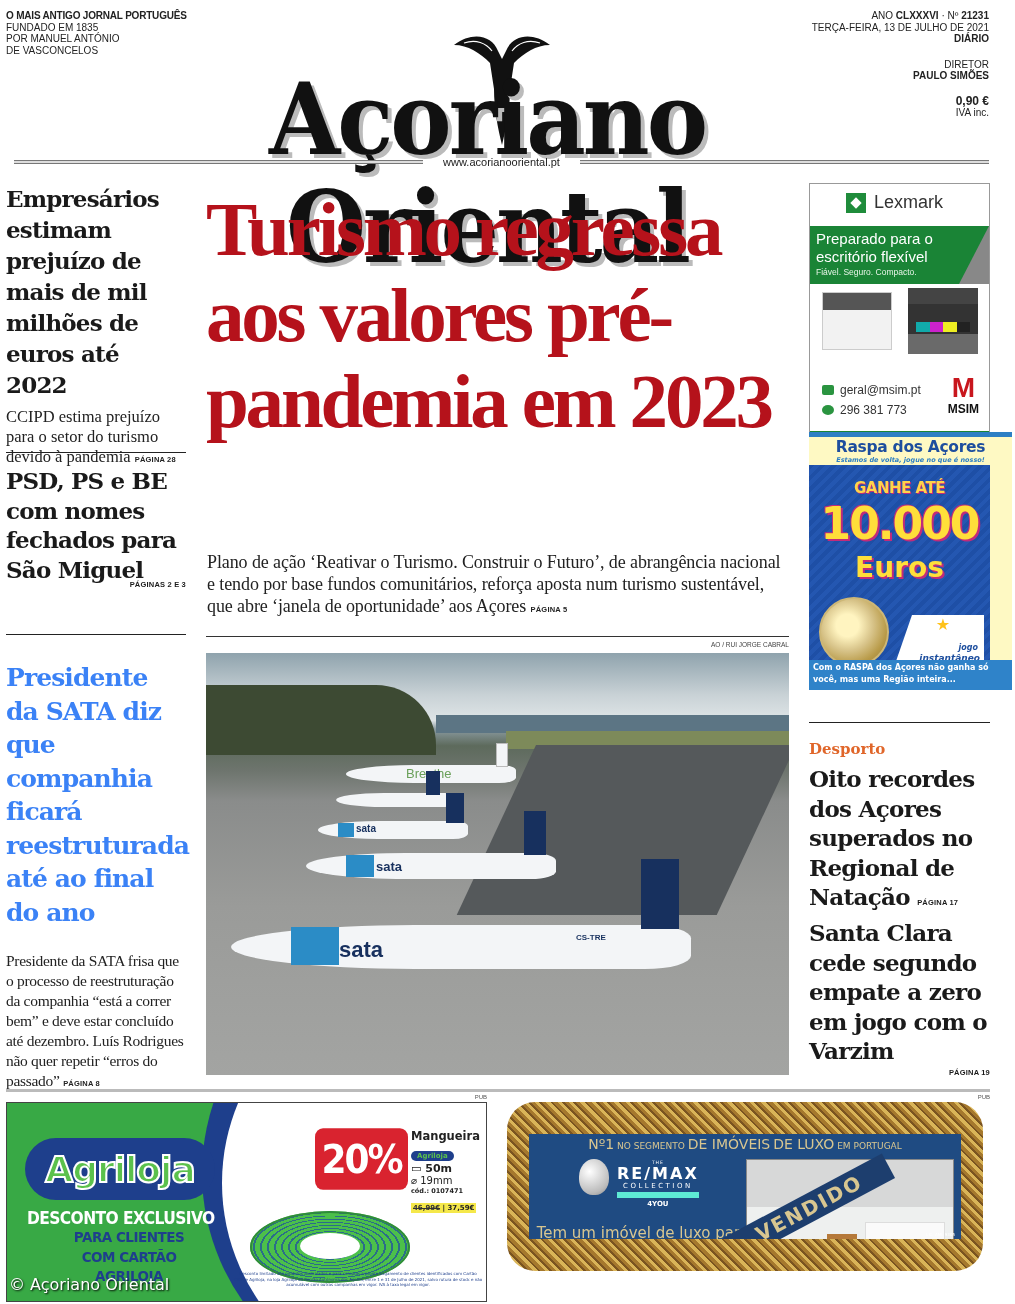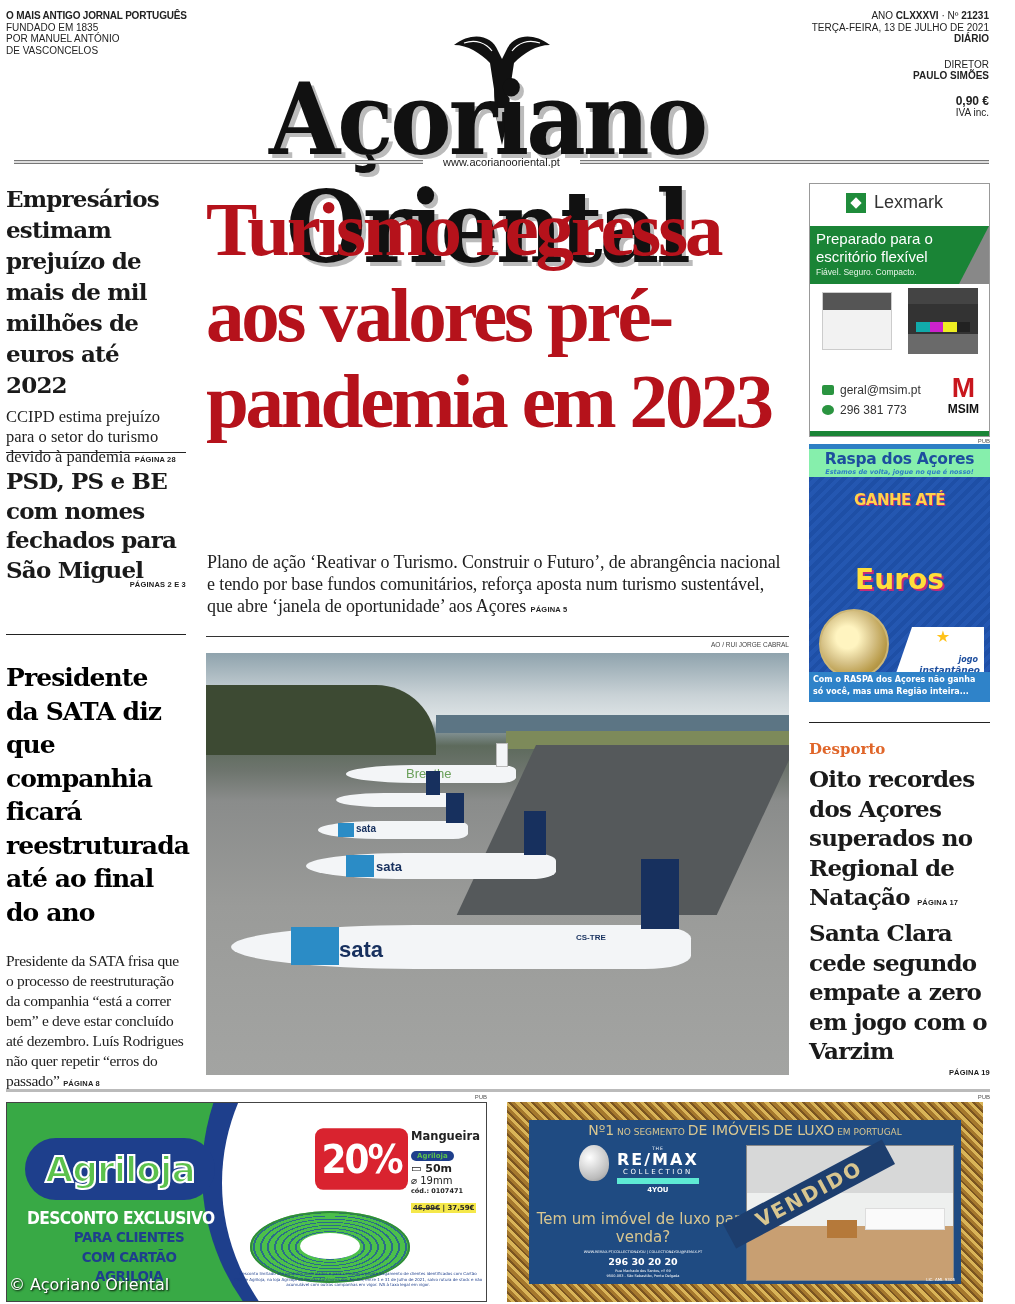--- a/index.html
+++ b/index.html
@@ -21,21 +21,21 @@
   .url-rule { left: 14px; right: 26px; top: 157px; height: 10px; display: flex; align-items: center; gap: 20px; }
   .url-rule .line { flex: 1; height: 4px; border-top: 1px solid #777; border-bottom: 1px solid #777; background: #ddd; }
   .url-rule span { font-family: "Liberation Sans", sans-serif; font-size: 11px; color: #222; }
 
   
   .lc { left: 6px; width: 180px; }
   .h-black { font-family: "DejaVu Serif", serif; font-weight: bold; font-size: 23px; line-height: 31px; color: #1a1a1a; letter-spacing: -0.8px; }
   .dek { font-family: "Liberation Serif", serif; font-size: 16.5px; line-height: 20px; color: #222; }
   .pg { font-family: "Liberation Sans", sans-serif; font-size: 7.5px; font-weight: bold; letter-spacing: 0.2px; }
   .rule { height: 0; border-top: 1.5px solid #222; }
-  .h-teal { font-family: "DejaVu Serif", serif; font-weight: bold; font-size: 25px; line-height: 33.5px; color: #000000; letter-spacing: -0.9px; }
+  .h-teal { font-family: "DejaVu Serif", serif; font-weight: bold; font-size: 25px; line-height: 33.5px; color: #3b82f6; letter-spacing: -0.9px; }
   .dek-sm { font-family: "Liberation Serif", serif; font-size: 15.5px; line-height: 20px; color: #222; letter-spacing: -0.3px; }
 
   
   .main-h { left: 206px; top: 186px; width: 590px; font-family: "Liberation Serif", serif; font-weight: bold; font-size: 77px; line-height: 86px; color: #b5121b; letter-spacing: -3.2px; }
   .main-dek { left: 207px; top: 551px; width: 585px; font-family: "Liberation Serif", serif; font-size: 18px; line-height: 22px; color: #222; letter-spacing: -0.1px; }
   .credit { left: 206px; top: 636px; width: 583px; border-top: 1.5px solid #333; font-family: "Liberation Sans", sans-serif; font-size: 6.5px; text-align: right; padding-top: 4px; color: #444; }
   .photo { left: 206px; top: 653px; width: 583px; height: 422px; overflow: hidden; background: linear-gradient(180deg, #8fa3ad 0%, #c9d2d6 10%, #dfe5e7 16%, #8a9aa0 18%, #5d6a5c 22%, #6e756e 28%, #8a8c8b 35%, #9a9b99 60%, #a3a4a2 100%); }
   .photo .sea { position: absolute; left: 230px; top: 62px; width: 353px; height: 18px; background: #5c7584; }
   .photo .hill { position: absolute; left: 0; top: 32px; width: 230px; height: 70px; background: #3d4a33; border-radius: 0 60px 0 0; }
   .photo .grass { position: absolute; left: 300px; top: 78px; width: 283px; height: 18px; background: #7d8a5a; }
@@ -60,21 +60,21 @@
   .ad-lex .printer2 { position: absolute; left: 98px; top: 104px; width: 70px; height: 66px; background: linear-gradient(180deg, #444 0 25%, #333 25% 70%, #6a6a6a 70% 100%); }
   .ad-lex .printer2 .tn { position: absolute; left: 8px; top: 34px; width: 54px; height: 10px; background: linear-gradient(90deg, #1aa 0 25%, #c2c 25% 50%, #ee2 50% 75%, #222 75%); }
   .ad-lex .contact { position: absolute; left: 12px; top: 196px; font-family: "Liberation Sans", sans-serif; font-size: 12px; line-height: 20px; color: #333; }
   .ad-lex .contact .ic { display: inline-block; width: 12px; height: 10px; background: #2a9440; margin-right: 6px; vertical-align: -1px; border-radius: 2px; }
   .ad-lex .msim { position: absolute; right: 10px; top: 190px; text-align: center; }
   .ad-lex .msim .m { font-family: "Liberation Sans", sans-serif; font-weight: bold; font-size: 28px; color: #c8161d; line-height: 28px; }
   .ad-lex .msim .t { font-family: "Liberation Sans", sans-serif; font-weight: bold; font-size: 12px; color: #111; }
   .ad-lex .bar { position: absolute; left: 0; bottom: 0; width: 100%; height: 5px; background: #1a8436; }
   .pub { font-family: "Liberation Sans", sans-serif; font-size: 6px; color: #555; text-align: right; }
 
-  .ad-raspa { left: 809px; top: 444px; width: 181px; height: 258px; background: #86efac; overflow: hidden; }
+  .ad-raspa { left: 809px; top: 432px; width: 203px; height: 258px; background: #fef9c3; overflow: hidden; }
   .ad-raspa .topbar { height: 5px; background: #2d7fc4; }
   .ad-raspa .title { font-family: "DejaVu Sans", sans-serif; font-weight: bold; font-size: 15.5px; color: #1d4e9e; text-align: center; line-height: 18px; margin-top: 1px; letter-spacing: -0.3px; }
   .ad-raspa .sub { font-family: "DejaVu Sans", sans-serif; font-weight: bold; font-style: italic; font-size: 6.5px; color: #2d7fc4; text-align: center; }
   .ad-raspa .panel { position: absolute; left: 0; top: 33px; width: 181px; height: 225px; background: repeating-linear-gradient(135deg, #1e4fa6 0 4px, #2457b1 4px 8px); }
   .ad-raspa .ganhe { position: absolute; left: 0; top: 14px; width: 100%; text-align: center; font-family: "DejaVu Sans", sans-serif; font-weight: bold; font-size: 15px; color: #ffd34a; text-shadow: 1px 1px 0 #c22b7a; letter-spacing: -0.5px; }
   .ad-raspa .big { position: absolute; left: 0; top: 34px; width: 100%; text-align: center; font-family: "DejaVu Sans", sans-serif; font-weight: bold; font-size: 44px; color: #ffdf3a; text-shadow: 2px 2px 0 #c22b7a, -1px -1px 0 #c22b7a; letter-spacing: -2px; line-height: 50px; }
   .ad-raspa .euros { position: absolute; left: 0; top: 86px; width: 100%; text-align: center; font-family: "DejaVu Sans", sans-serif; font-weight: bold; font-size: 28px; color: #ffdf3a; text-shadow: 2px 2px 0 #c22b7a; }
   .ad-raspa .coin { position: absolute; left: 10px; top: 132px; width: 70px; height: 70px; border-radius: 50%; background: radial-gradient(circle at 40% 40%, #fff4c0 0 20%, #d8c48a 45%, #b89a48 70%, #8c7233 100%); border: 2px solid #cdb777; }
   .ad-raspa .jogo { position: absolute; right: 6px; top: 150px; width: 90px; height: 52px; background: #fff; clip-path: polygon(20% 0, 100% 0, 100% 100%, 0 100%, 10% 50%); }
   .ad-raspa .jogo .j1 { position: absolute; right: 6px; top: 28px; font-family: "DejaVu Sans", sans-serif; font-style: italic; font-size: 8px; color: #1d4e9e; font-weight: bold; }
@@ -103,21 +103,21 @@
   .ad-agri .info .l { font-size: 11px; font-weight: bold; line-height: 13px; }
   .ad-agri .info .l2 { font-size: 10px; line-height: 12px; }
   .ad-agri .info .cod { font-size: 6.5px; font-weight: bold; }
   .ad-agri .info .prc { display: inline-block; background: #f5e84a; font-size: 7px; font-weight: bold; padding: 1px 2px; }
   .ad-agri .info .prc s { color: #333; }
   .ad-agri .hose { position: absolute; left: 243px; top: 108px; width: 160px; height: 72px; border-radius: 50%; background: repeating-radial-gradient(ellipse at center, #4cc04a 0 5px, #2b6c8a 5px 7px); box-shadow: inset 0 0 0 2px #2f8b3a; }
   .ad-agri .hose::after { content: ""; position: absolute; left: 50px; top: 22px; width: 60px; height: 26px; border-radius: 50%; background: #fff; }
   .ad-agri .fine { position: absolute; left: 226px; top: 168px; width: 250px; font-family: "DejaVu Sans", sans-serif; font-size: 4px; line-height: 5.5px; color: #1e3f8c; text-align: center; }
   .ad-agri .copyright { position: absolute; left: 2px; top: 172px; font-family: "DejaVu Sans", sans-serif; font-size: 16px; color: #fff; text-shadow: 1px 1px 2px #000; }
 
-  .ad-remax { left: 507px; top: 1102px; width: 476px; height: 200px; background: repeating-linear-gradient(45deg, #a5782d 0 3px, #d9b458 3px 6px, #7a5420 6px 8px); padding: 18px 22px; }
+  .ad-remax { left: 507px; top: 1102px; width: 476px; height: 169px; background: repeating-linear-gradient(45deg, #a5782d 0 3px, #d9b458 3px 6px, #7a5420 6px 8px); padding: 32px 22px; border-radius: 28px; }
   .ad-remax .inner { position: relative; width: 100%; height: 100%; background: #1f4b82; overflow: hidden; }
   .ad-remax .top { position: absolute; left: 0; top: 2px; width: 100%; text-align: center; font-family: "DejaVu Sans", sans-serif; color: #d8c690; font-size: 9px; }
   .ad-remax .top .big { font-size: 14px; }
   .ad-remax .balloon { position: absolute; left: 50px; top: 25px; width: 30px; height: 36px; border-radius: 50% 50% 45% 45%; background: radial-gradient(circle at 35% 35%, #fff, #bbb 70%, #888); }
   .ad-remax .rm { position: absolute; left: 88px; top: 26px; text-align: center; color: #fff; font-family: "DejaVu Sans", sans-serif; }
   .ad-remax .rm .the { font-size: 4.5px; letter-spacing: 1px; }
   .ad-remax .rm .rmx { font-size: 16px; font-weight: bold; letter-spacing: 2px; line-height: 17px; }
   .ad-remax .rm .col { font-size: 7px; letter-spacing: 2.5px; border-bottom: 6px solid #5eead4; padding-bottom: 2px; }
   .ad-remax .rm .foru { font-size: 7px; font-weight: bold; margin-top: 2px; }
   .ad-remax .q { position: absolute; left: 4px; top: 90px; width: 220px; text-align: center; font-family: "DejaVu Sans", sans-serif; color: #d8c690; font-size: 15px; line-height: 18px; }
@@ -263,20 +263,21 @@
   <div class="bar"></div>
 </div>
 <div class="abs pub" style="left:809px; top:438px; width:181px;">PUB</div>
 
 <div class="abs ad-raspa">
   <div class="topbar"></div>
   <div class="title">Raspa dos Açores</div>
   <div class="sub">Estamos de volta, jogue no que é nosso!</div>
   <div class="panel">
     <div class="ganhe">GANHE ATÉ</div>
+    <div class="big">10.000</div>
     <div class="euros">Euros</div>
     <div class="coin"></div>
     <div class="jogo">
       <div class="j1">jogo</div>
       <div class="j2">instantâneo</div>
     </div>
     <div class="star">★</div>
   </div>
   <div class="bottom">Com o RASPA dos Açores não ganha só você, mas uma Região inteira...</div>
 </div>

